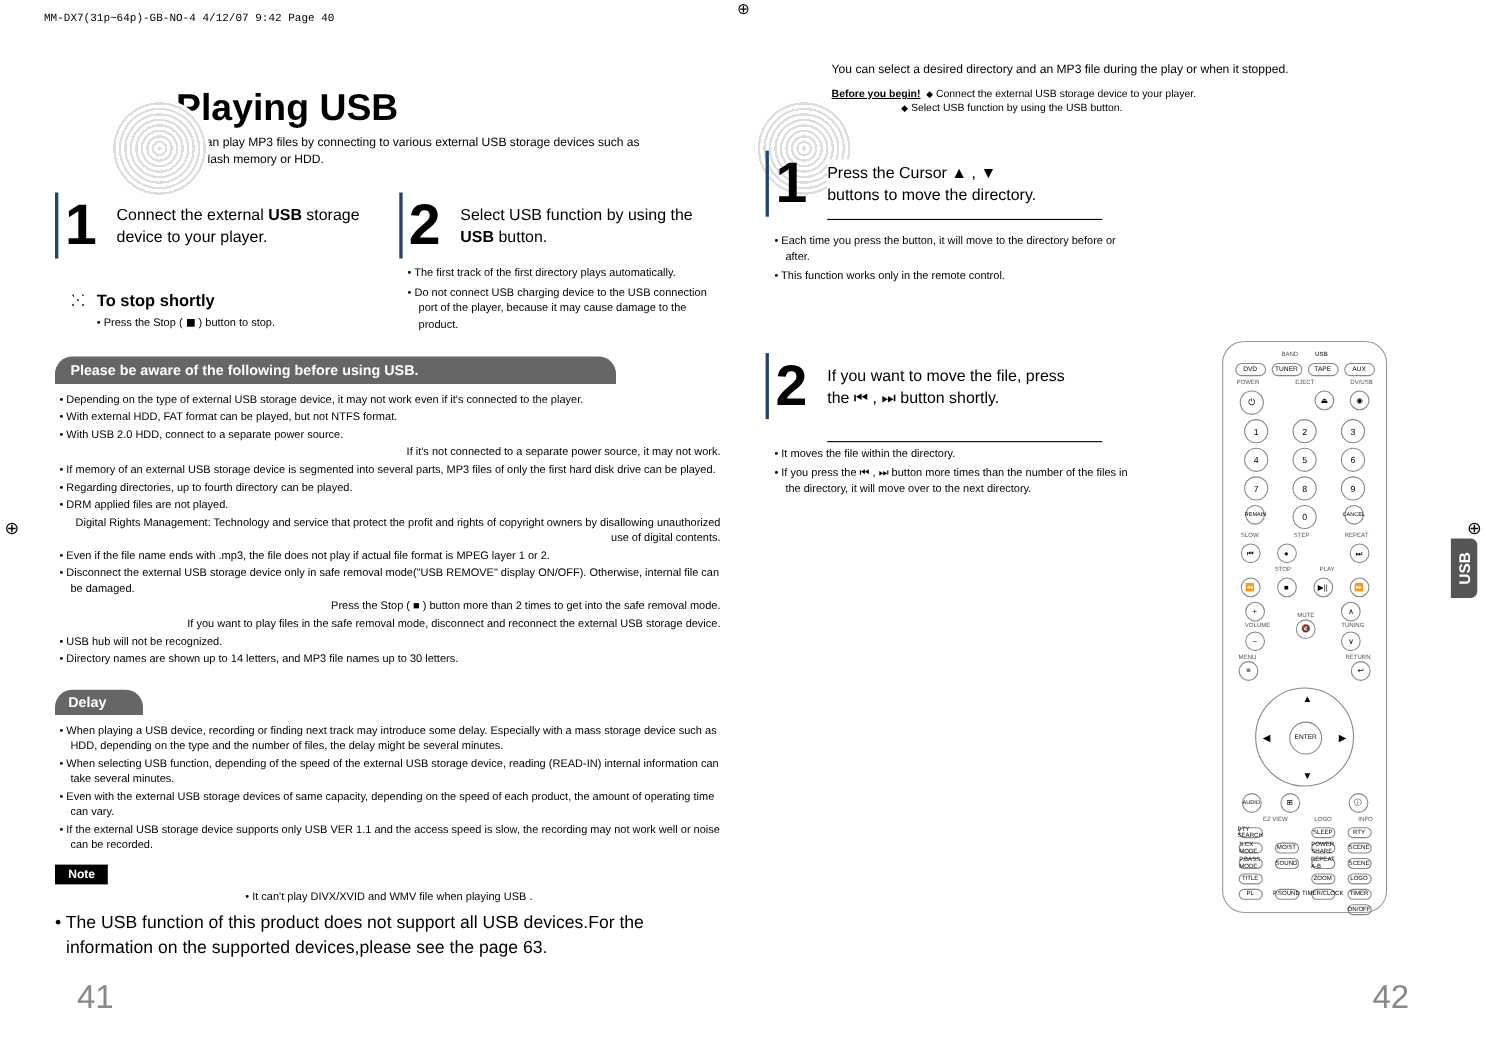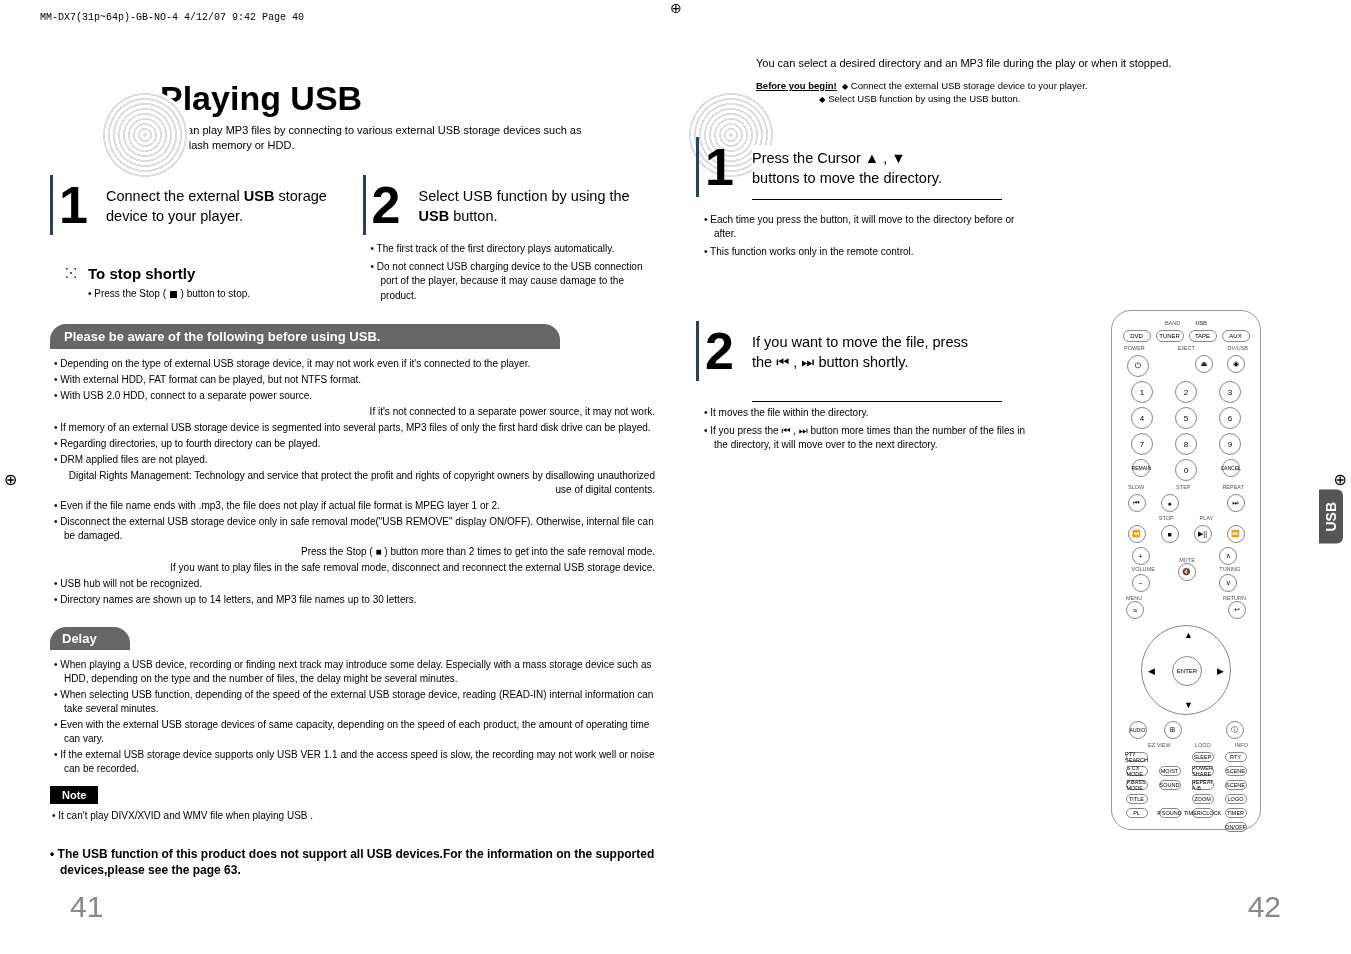--- a/index.html
+++ b/index.html
@@ -120,23 +120,23 @@
   .bullets p::before { content:"• ";}
   .bullets .sub { text-indent:0; padding-left:10px;text-align:right;}
   .bullets .sub::before { content:"";}
   .note-box {
     background:#000; color:#fff;
     font-size:11px; font-weight:bold;
     padding:3px 12px;
     display:inline-block;
     margin-top:8px;
   }
-  .note-text { font-size:10px; margin-top:6px; padding-left:10px; text-indent:-8px;}
+  .note-text { font-size:10px; margin-top:6px; padding-left:10px; text-indent:-8px;text-align:center;}
   .note-text::before { content:"• ";}
-  .bold-line { font-size:12px; font-weight:bold; margin-top:25px; padding-left:10px; text-indent:-10px; line-height:1.35;}
+  .bold-line { font-size:16px; font-weight:normal; margin-top:8px; padding-left:10px; text-indent:-10px; line-height:1.35;}
   .bold-line::before { content:"• ";}
   .pagenum { position:absolute; bottom:10px; font-size:30px; color:#888;}
   .pagenum.l { left:40px;text-align:center;}
   .pagenum.r { right:40px;}
   
   .right-steps { margin-top: 40px; }
   .rstep { position:relative; margin-bottom: 70px;}
   .rstep .step-text {
     background: linear-gradient(to right, #fff 220px, transparent);
     padding-bottom: 4px;

